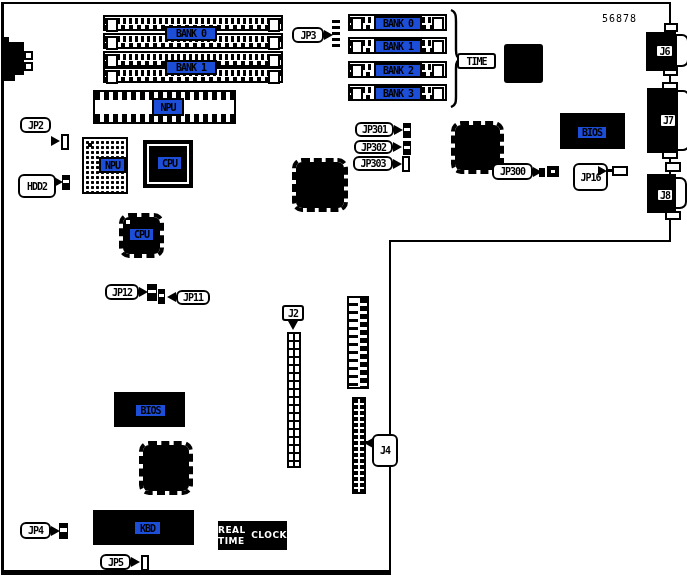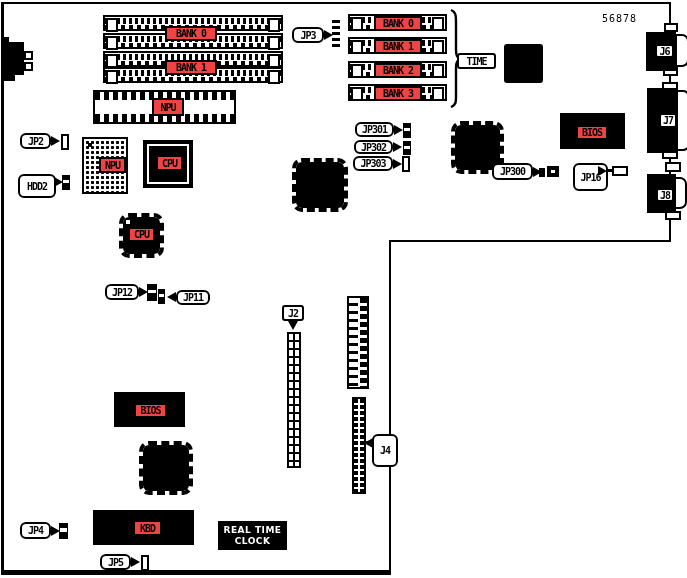--- a/index.html
+++ b/index.html
@@ -5,21 +5,21 @@
   html,body{margin:0;padding:0;background:#fff;}
   #board{position:relative;width:687px;height:578px;background:#fff;overflow:hidden;
          font-family:"DejaVu Sans Mono",monospace;}
   .a{position:absolute;box-sizing:border-box;}
   .blk{background:#000;}
   
   .callout{background:#fff;border:2px solid #000;border-radius:6px;z-index:7;
            display:flex;align-items:center;justify-content:center;
            font:bold 10px "DejaVu Sans Mono",monospace;letter-spacing:-1px;color:#000;}
   
-  .sqlabel{background:#ef4444;border:2px solid #000;z-index:7;
+  .sqlabel{background:#1d4ed8;border:2px solid #000;z-index:7;
            display:flex;align-items:center;justify-content:center;
            font:bold 10px "DejaVu Sans Mono",monospace;letter-spacing:-1px;color:#000;}
   .tri-r{width:0;height:0;border-top:5px solid transparent;border-bottom:5px solid transparent;
          border-left:9px solid #000;z-index:7;}
   .tri-l{width:0;height:0;border-top:5px solid transparent;border-bottom:5px solid transparent;
          border-right:9px solid #000;z-index:7;}
   .tri-d{width:0;height:0;border-left:5px solid transparent;border-right:5px solid transparent;
          border-top:9px solid #000;z-index:7;}
   .stem{background:#000;z-index:7;}
   
@@ -49,21 +49,21 @@
       repeating-linear-gradient(180deg,#fff 0 6px,#000 6px 8px);}
   .conn2col{border:2px solid #000;background:
       repeating-linear-gradient(180deg,#fff 0 5px,#000 5px 8px) 0 0/9px 100% no-repeat,
       repeating-linear-gradient(180deg,#000 0 5px,#fff 5px 8px) 100% 0/7px 100% no-repeat,#fff;}
   .j4conn{border:2px solid #000;background:
       repeating-linear-gradient(180deg,#000 0 4px,#fff 4px 6px) 0 0/4px 100% no-repeat,
       repeating-linear-gradient(180deg,#000 0 4px,#fff 4px 6px) 100% 0/4px 100% no-repeat,#fff;}
   .shell{background:#fff;border:2px solid #000;border-radius:0 7px 7px 0;z-index:5;}
   .tab{background:#fff;border:2px solid #000;z-index:5;}
   .dsub{z-index:6;}
-  .rtc{display:flex;flex-direction:column;align-items:center;justify-content:center;
+  .rtc{display:flex;flex-direction:row;align-items:center;justify-content:center;
        color:#fff;font:bold 9px "DejaVu Sans",sans-serif;letter-spacing:0.5px;line-height:11px;}
   .partnum{font:10px "DejaVu Sans Mono",monospace;color:#000;letter-spacing:1px;z-index:7;}
 </style>
 </head>
 <body>
 
 <div id="board">
 
   <div class="a blk" style="left:1px;top:2px;width:3px;height:572px"></div>
   <div class="a blk" style="left:1px;top:2px;width:670px;height:2px"></div>
@@ -102,21 +102,21 @@
     <path d="M7,2 C12,4 12,8 12,14 L12,42 C12,48 13,50 18,51 C13,52 12,54 12,60 L12,88 C12,94 12,97 7,99" stroke="#000" stroke-width="2.4" fill="none"></path>
   </svg>
   <div class="a callout" style="left:457px;top:53px;width:39px;height:16px;border-radius:3px">TIME</div>
   <div class="a blk" style="left:504px;top:44px;width:39px;height:39px;border-radius:3px"></div>
 
   <div class="a partnum" style="left:602px;top:13px">56878</div>
 
   <div class="a socketdip" style="left:93px;top:90px;width:143px;height:34px"></div>
   <div class="a sqlabel" style="left:152px;top:98px;width:32px;height:18px">NPU</div>
 
-  <div class="a callout" style="left:20px;top:133px;width:31px;height:16px">JP2</div>
+  <div class="a callout" style="left:20px;top:117px;width:31px;height:16px">JP2</div>
   <div class="a tri-r" style="left:51px;top:136px"></div>
   <div class="a open" style="left:61px;top:134px;width:8px;height:16px"></div>
 
   <div class="a pga" style="left:82px;top:137px;width:46px;height:57px"></div>
   <div class="a blk" style="left:88px;top:143px;width:4px;height:4px;z-index:6"></div>
   <div class="a sqlabel" style="left:99px;top:157px;width:27px;height:16px">NPU</div>
 
   <div class="a cpu1" style="left:143px;top:140px;width:50px;height:48px"></div>
   <div class="a sqlabel" style="left:156px;top:155px;width:27px;height:16px">CPU</div>
 

